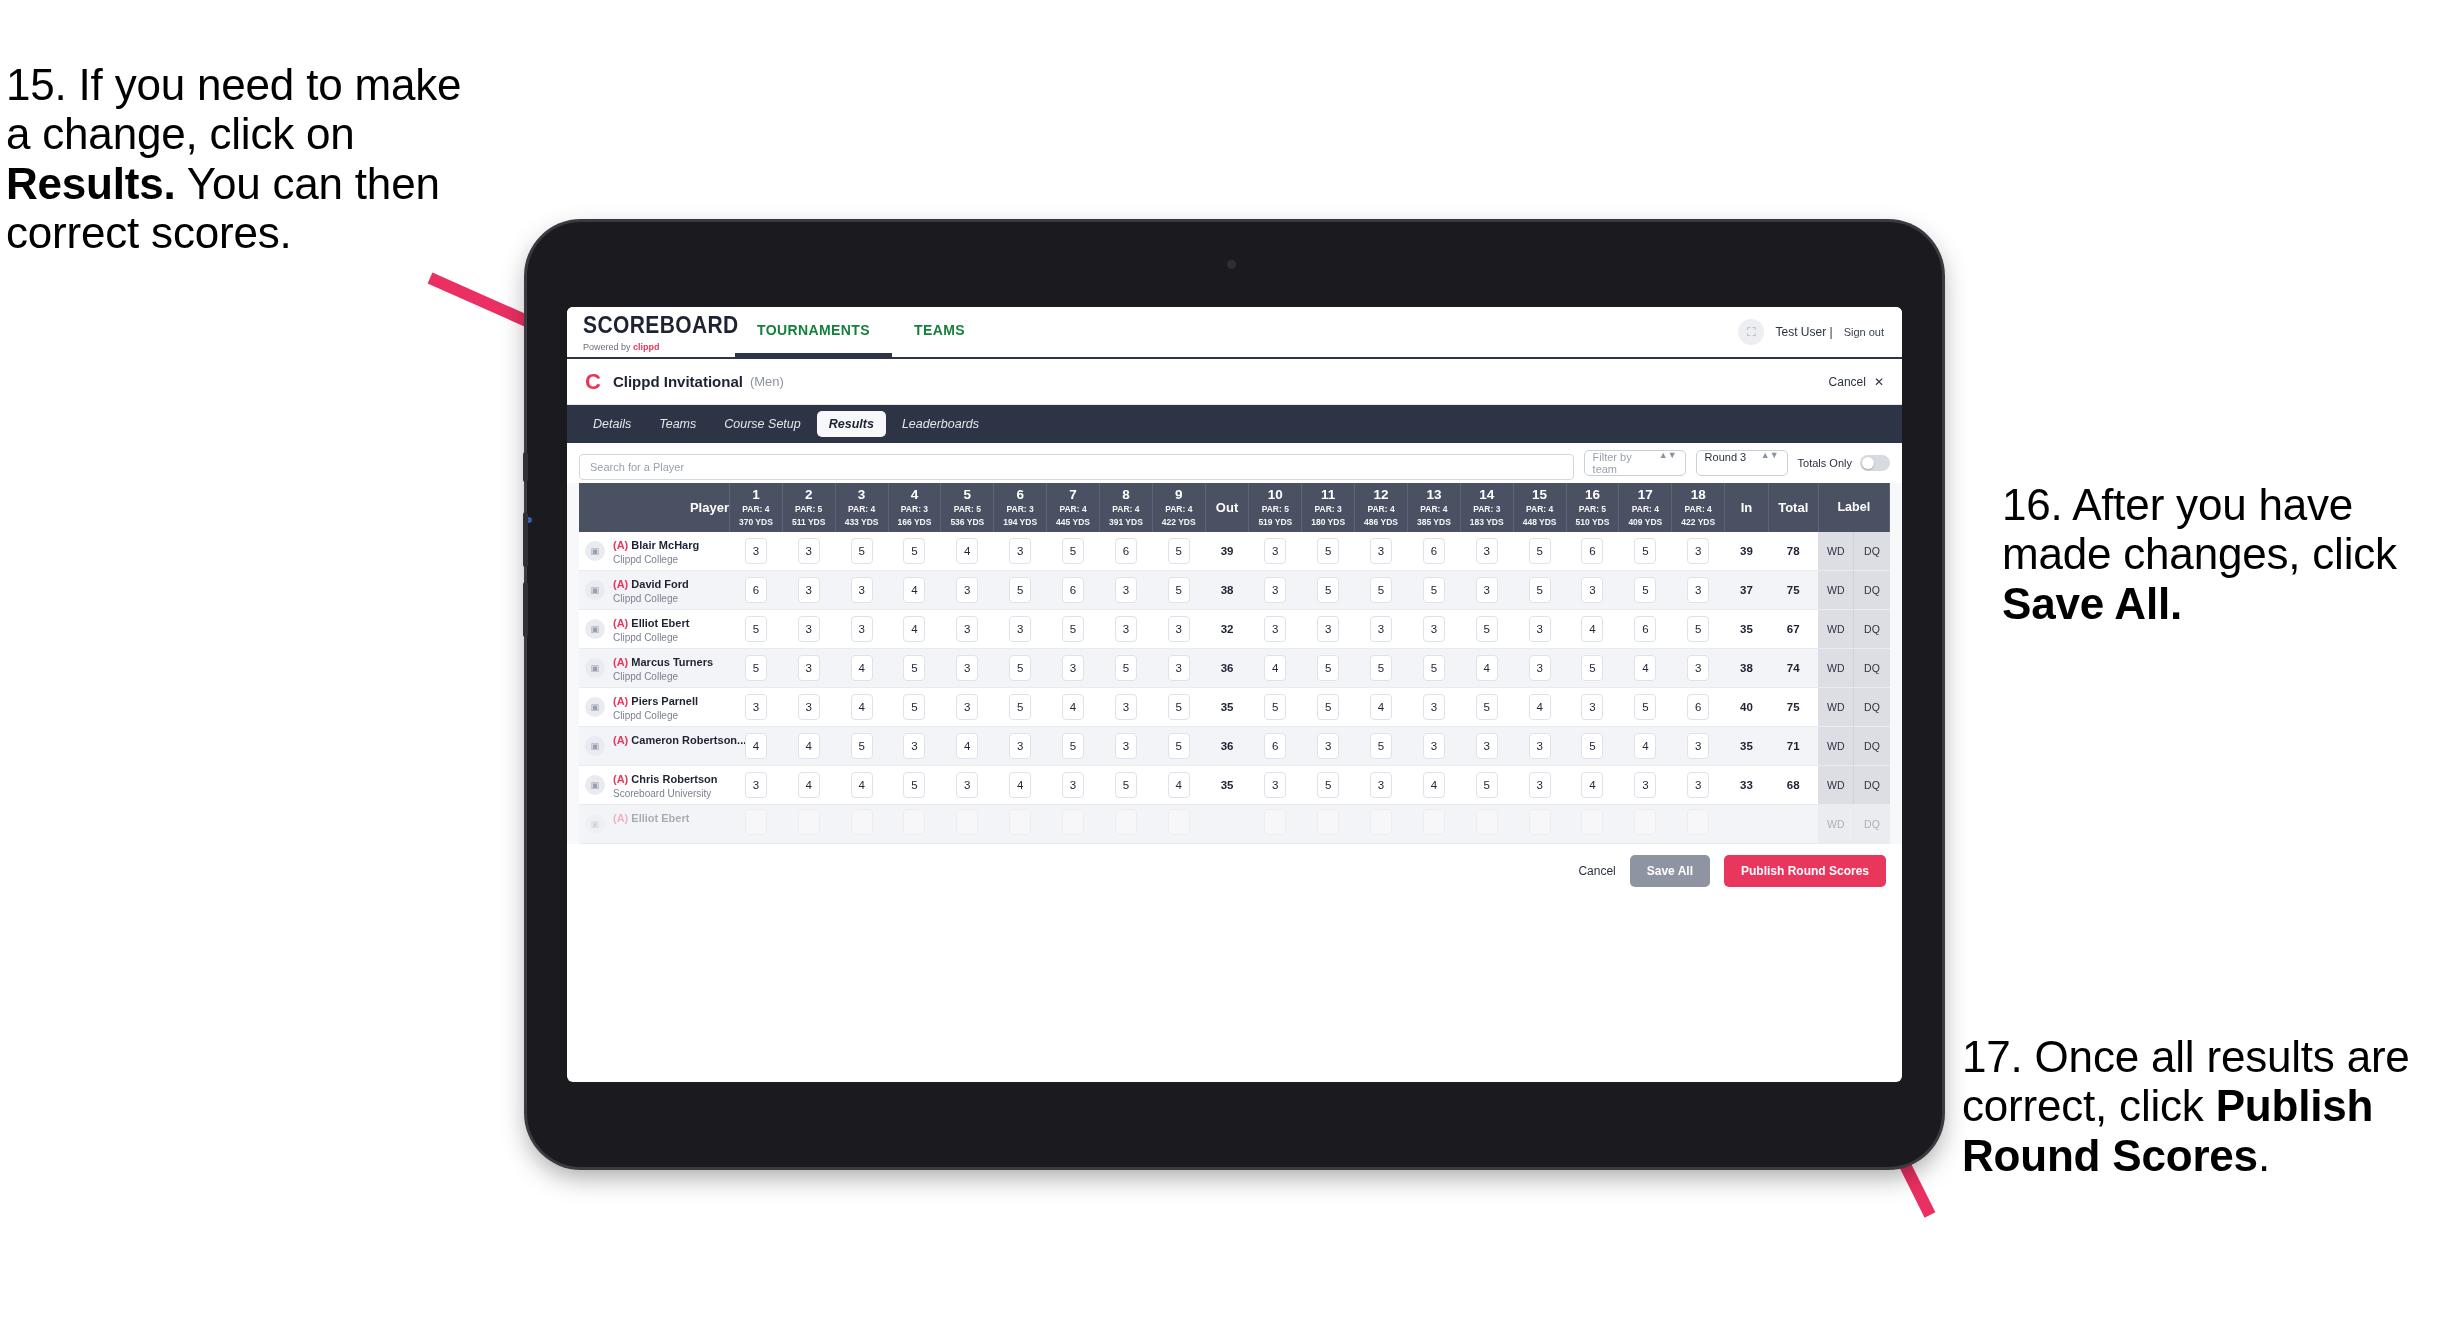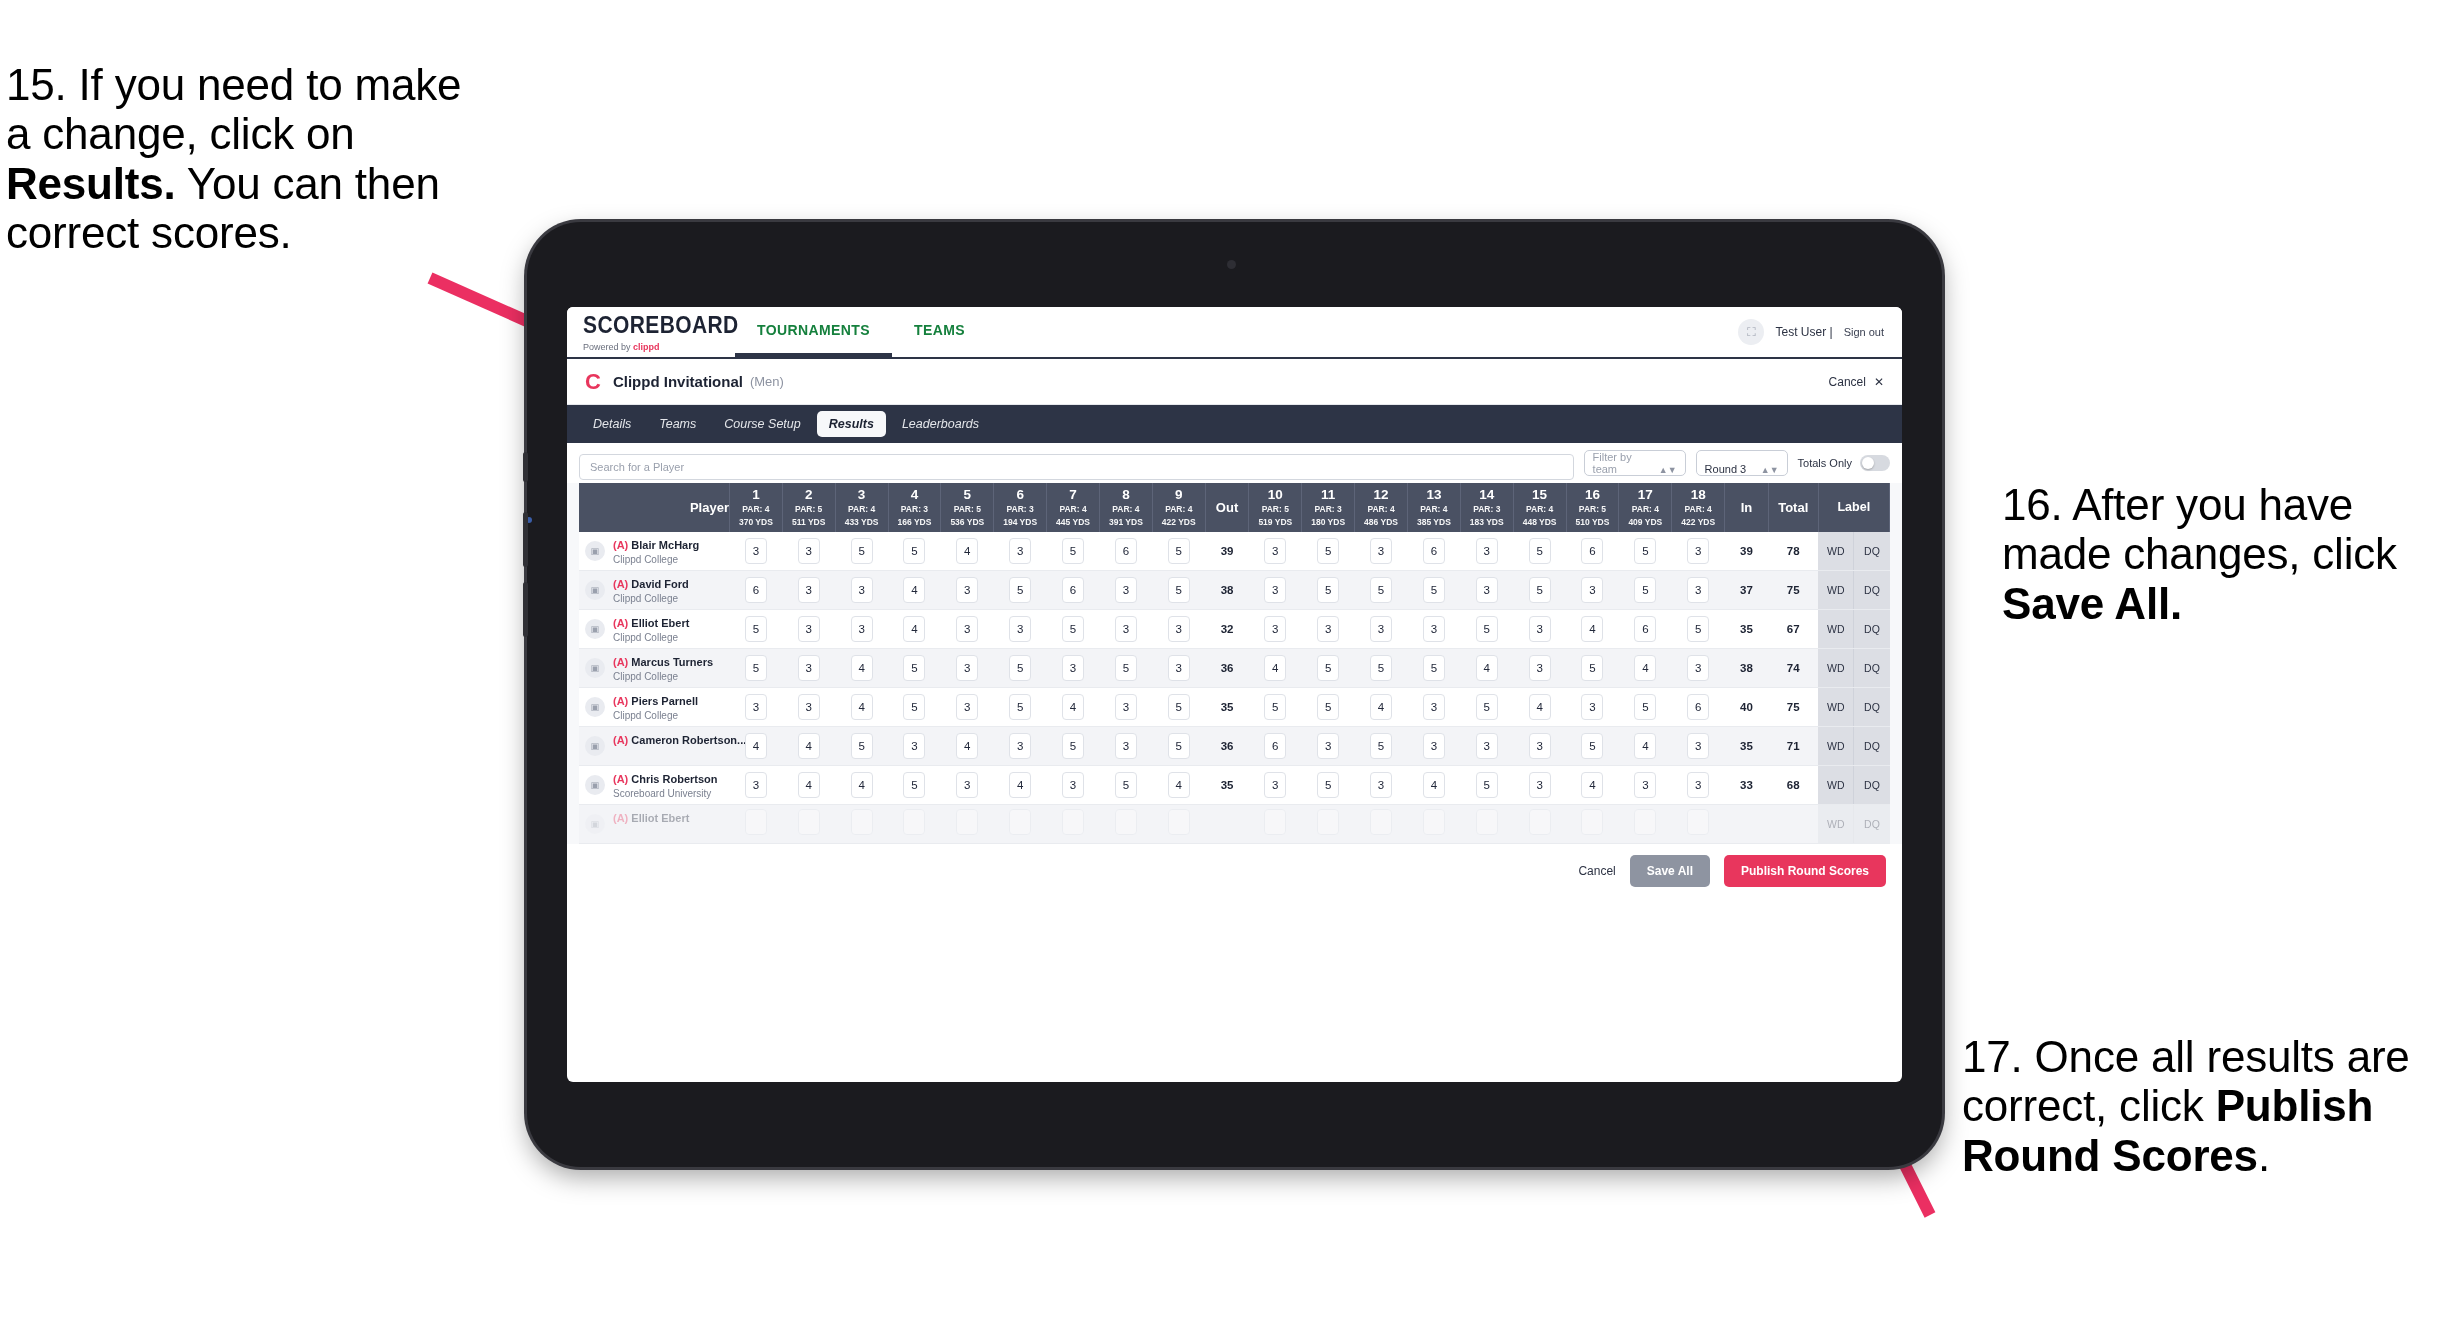--- a/index.html
+++ b/index.html
@@ -79,21 +79,21 @@
   .sect-tab { font-size:12.5px; color:#e4e6ea; padding:6px 12px; border-radius:5px; cursor:pointer; }
   .sect-tab.active { background:#f7f8fa; color:#1d2333; font-weight:600; }
 
   
   .filter-bar { height:40px; background:#fff; display:flex; align-items:center;
                 padding: 0 12px; gap:10px; }
   .search-box { flex:1; height:26px; border:1px solid #d3d7de; border-radius:4px;
                 display:flex; align-items:center; padding:0 10px; font-size:11px; color:#9aa0ad;
                 background:#fff;margin-top:7px; }
   .sel { height:26px; border:1px solid #c9ced7; border-radius:5px; display:flex;
-         align-items:flex-end; justify-content:space-between; padding:0 8px; gap:10px;
+         align-items:flex-start; justify-content:space-between; padding:0 8px; gap:10px;
          font-size:11px; color:#2c3243; background:#fff; cursor:pointer; }
   .sel.placeholder { color:#9aa0ad; width:102px; }
   .sel.round { width:92px; }
   .chev { font-size:9px; color:#8d93a1; line-height:1; }
   .totals-wrap { display:flex; align-items:center; gap:8px; font-size:11px; color:#2c3243; }
   .toggle { width:30px; height:16px; border-radius:9px; background:#d7dae0; position:relative; cursor:pointer; }
   .toggle .knob { position:absolute; left:2px; top:2px; width:12px; height:12px;
                   border-radius:50%; background:#fff; box-shadow:0 1px 2px rgba(0,0,0,.25); }
 
   

